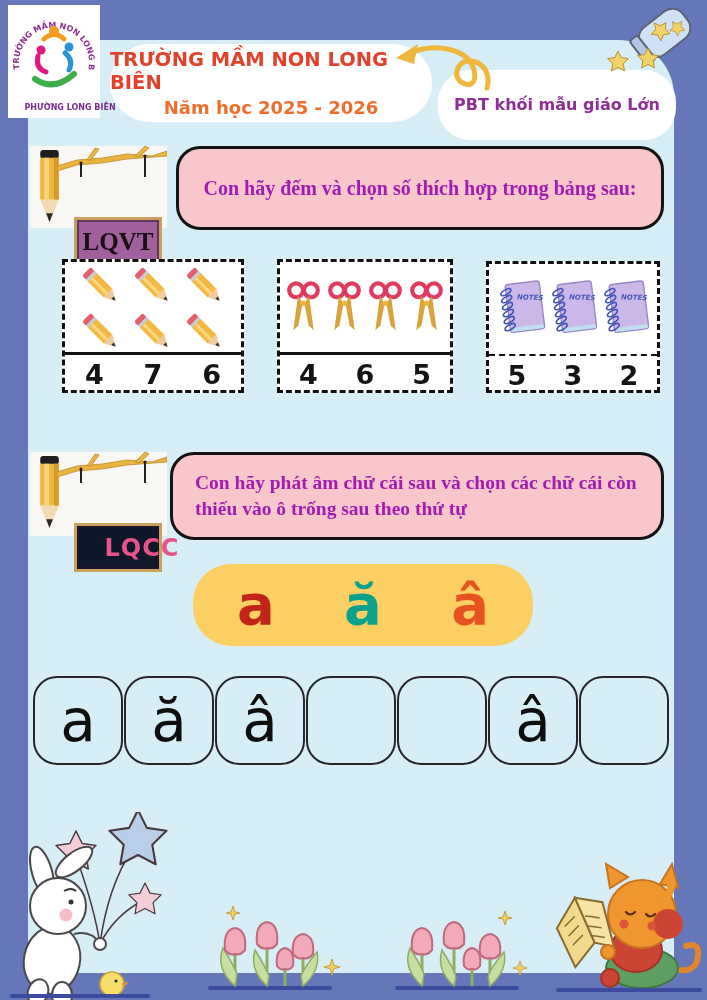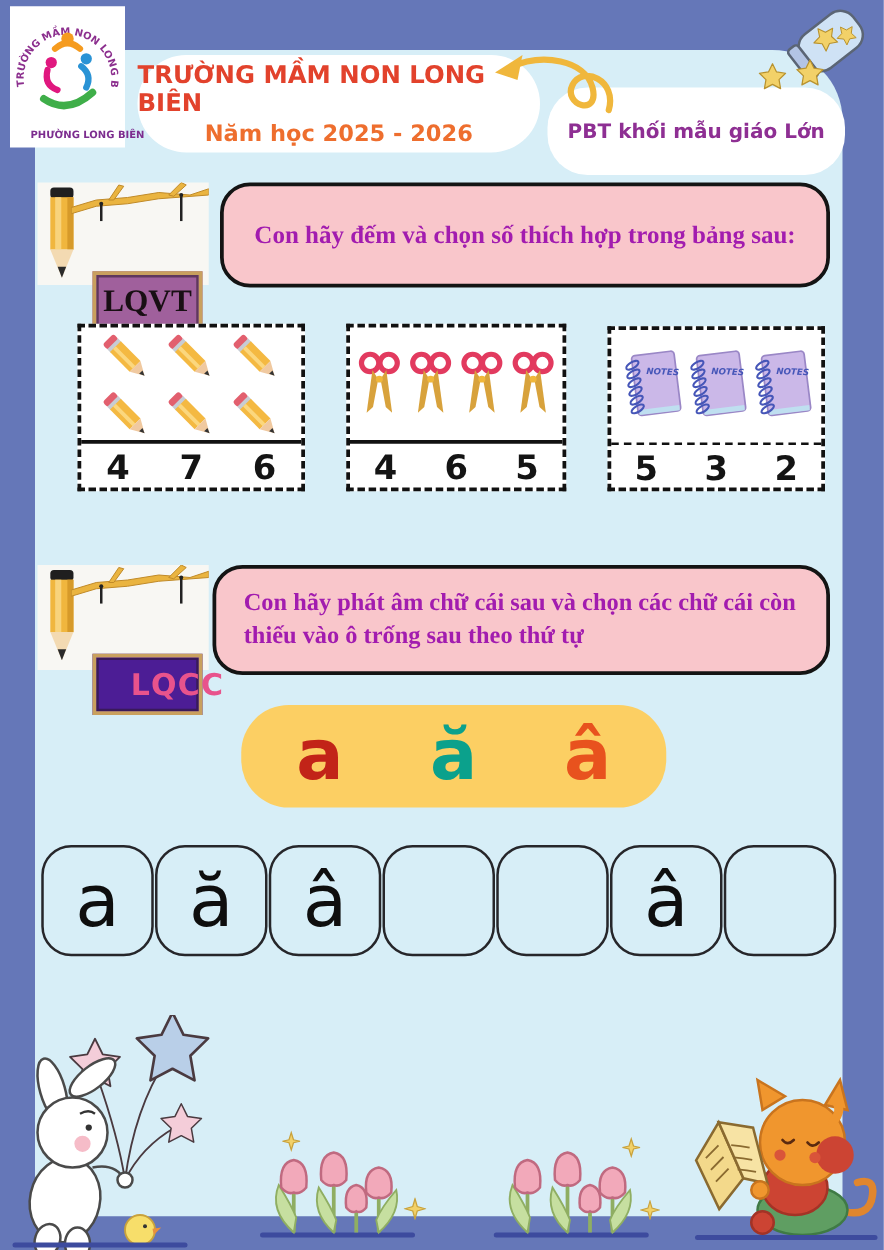--- a/index.html
+++ b/index.html
@@ -28,21 +28,21 @@
   
   .task-icon{position:absolute;left:30px;width:137px;background:#f8f7f3;z-index:2;}
   #task1{top:146px;height:82px;}
   #task2{top:452px;height:84px;}
   .pencil-big{position:absolute;left:2px;top:2px;}
   .branch-svg{position:absolute;left:27px;top:0;}
   .sign{position:absolute;left:44px;top:27px;width:88px;height:49px;border:3px solid #c9a05e;
         box-shadow:inset 0 0 0 2px rgba(42,22,42,.55);display:flex;align-items:center;
         justify-content:center;box-sizing:border-box;margin-top:44px;}
   .sign-lqvt{background:#a0609c;color:#190f14;font:bold 25px "Liberation Serif",serif;}
-  .sign-lqcc{background:#4c1d95;color:#e8538c;font:800 24px "DejaVu Sans",sans-serif;letter-spacing:1px;padding-left:48px;}
+  .sign-lqcc{background:#0f172a;color:#e8538c;font:800 24px "DejaVu Sans",sans-serif;letter-spacing:1px;padding-left:48px;}
 
   
   .instruction{position:absolute;background:#f9c6cb;border:3px solid #141414;border-radius:24px;
                display:flex;align-items:center;justify-content:center;text-align:left;
                font-family:"Liberation Serif",serif;font-weight:bold;color:#a21caf;
                line-height:1.32;padding:4px 22px;box-sizing:border-box;z-index:2;}
   #inst1{left:176px;top:146px;width:488px;height:84px;font-size:20px;}
   #inst2{left:170px;top:452px;width:494px;height:88px;font-size:19.5px;}
 
   

